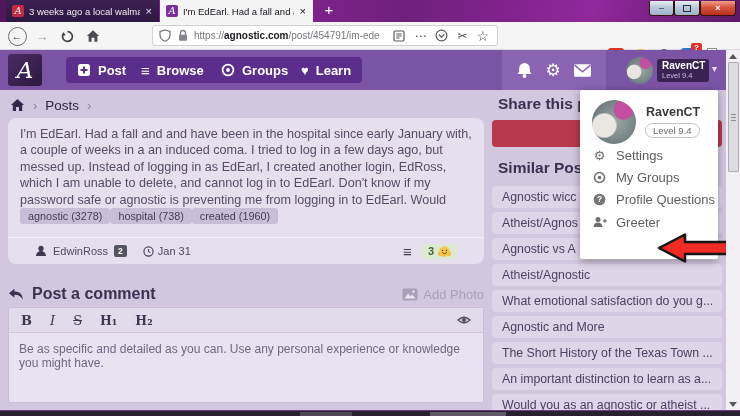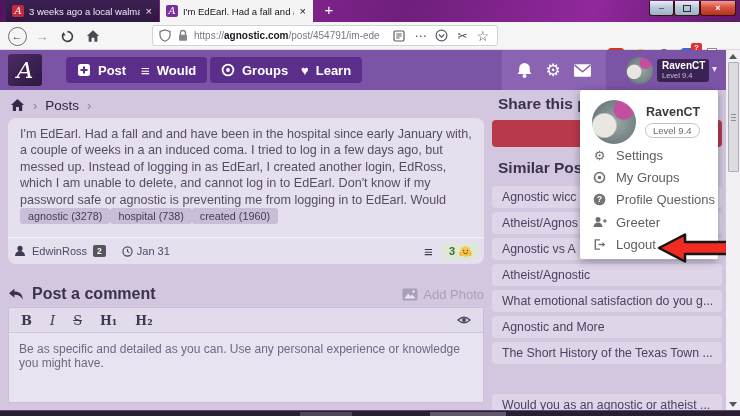--- a/index.html
+++ b/index.html
@@ -76,21 +76,21 @@
 
   .breadcrumb { position:absolute; left:10px; top:44px; height:22px; display:flex; align-items:center; gap:8px;
     font-size:13.5px; color:#2f2542; }
   .bc-sep { color:#8a7f9e; font-size:13px; }
 
   .post-card { position:absolute; left:8px; top:68px; width:476px; height:146px; background:#e6dfee; border-radius:8px; }
   .post-body { padding:8px 12px 0; font-size:12.6px; line-height:16.4px; color:#554d66; }
   .tagrow { position:absolute; left:12px; top:90px; display:flex; }
   .tag { background:#c9bed8; color:#453c58; font-size:10.8px; padding:2px 8px; border-radius:3px; }
   .authorrow { position:absolute; left:0; bottom:0; width:100%; height:27px; border-top:1px solid rgba(255,255,255,.55);
-    display:flex; align-items:center; padding:0 6px; gap:6px; font-size:11px; color:#4f4865; }
+    display:flex; align-items:center; padding:0 27px; gap:6px; font-size:11px; color:#4f4865; }
   .abadge { background:#55555e; color:#fff; font-size:8.5px; padding:1px 4px; border-radius:2px; font-weight:bold; }
   .adate { margin-left:10px; display:flex; align-items:flex-end; gap:4px; }
   .aright { margin-left:auto; display:flex; align-items:center; gap:10px; }
   .amenu { font-size:15px; color:#3f3a52; }
   .reaction { background:#dde9d2; border-radius:3px; padding:1px 6px; display:flex; align-items:center; gap:4px;
     color:#47652f; font-size:11px; font-weight:bold; }
 
   .comment-head { position:absolute; left:8px; top:235px; width:476px; display:flex; align-items:center; gap:8px; }
   .ch-title { font-size:16px; font-weight:bold; color:#3a3150; }
   .addphoto { margin-left:auto; display:flex; align-items:center; gap:5px; color:#a8a0b6; font-size:13px; }
@@ -259,21 +259,21 @@
       <div class="shbtn" style="left:66px">
         <svg width="14" height="14" viewBox="0 0 14 14">
           <rect x="1" y="1" width="12" height="12" rx="2.5" fill="#fff"></rect>
           <rect x="6" y="3.5" width="2" height="7" fill="#5b2e8c"></rect>
             <rect x="3.5" y="6" width="7" height="2" fill="#5b2e8c"></rect>
         </svg>
         <span>Post</span>
       </div>
       <div class="shbtn" style="left:130px">
         <span style="font-size:15px">≡</span>
-        <span>Would</span>
+        <span>Browse</span>
       </div>
       <div class="shbtn" style="left:210px">
         <svg width="14" height="14" viewBox="0 0 14 14">
           <circle cx="7" cy="7" r="5.4" fill="none" stroke="#fff" stroke-width="1.8"></circle>
             <circle cx="7" cy="7" r="1.9" fill="#fff"></circle>
         </svg>
         <span>Groups</span>
       </div>
       <div class="shbtn" style="left:290px">
         <span style="font-size:13px">♥</span>
@@ -377,20 +377,21 @@
     <div class="sb-title" style="top:45px">Share this post</div>
     <div class="redbtn"></div>
     <div class="sb-title" style="top:109px">Similar Posts</div>
     <div class="pill" style="top:136px">Agnostic wicc</div>
     <div class="pill" style="top:162px">Atheist/Agnos</div>
     <div class="pill" style="top:188px">Agnostic vs A</div>
     <div class="pill" style="top:214px">Atheist/Agnostic</div>
     <div class="pill" style="top:240px">What emotional satisfaction do you g...</div>
     <div class="pill" style="top:266px">Agnostic and More</div>
     <div class="pill" style="top:292px">The Short History of the Texas Town ...</div>
+    <div class="pill" style="top:318px">An important distinction to learn as a...</div>
     <div class="pill" style="top:344px">Would you as an agnostic or atheist ...</div>
 
     <div class="dropdown">
       <div class="dd-avatar"></div>
       <div class="dd-name">RavenCT</div>
       <div class="dd-level">Level 9.4</div>
       <div class="dd-menu">
         <div class="dd-item">
           <span class="dd-ico">⚙</span>
           <span>Settings</span>
@@ -417,30 +418,20 @@
           <span class="dd-ico">
             <svg width="14" height="12" viewBox="0 0 14 12">
                 <circle cx="5" cy="3.4" r="2.5" fill="#6e6e6e"></circle>
                 <path d="M0.5 11a4.5 4.5 0 0 1 9 0z" fill="#6e6e6e"></path>
                 <rect x="10.2" y="4.2" width="3.4" height="1.5" fill="#6e6e6e"></rect>
                 <rect x="11.15" y="3.25" width="1.5" height="3.4" fill="#6e6e6e"></rect>
               </svg>
           </span>
           <span>Greeter</span>
         </div>
-        <div class="dd-item">
-          <span class="dd-ico">
-            <svg width="13" height="13" viewBox="0 0 14 14">
-                <path d="M7.5 2H2.5v10h5" fill="none" stroke="#6e6e6e" stroke-width="1.5"></path>
-                <line x1="6" y1="7" x2="11" y2="7" stroke="#6e6e6e" stroke-width="1.5"></line>
-                <polygon points="10.2,4.3 13.2,7 10.2,9.7" fill="#6e6e6e"></polygon>
-              </svg>
-          </span>
-          <span>Logout</span>
-        </div>
       </div>
     </div>
 
     <svg class="bigarrow" width="82" height="34" viewBox="0 0 82 34">
       <polygon points="5,17 31,3.5 31,11 78,11 78,23 31,23 31,30.5" fill="#ef2b24" stroke="#161616" stroke-width="2.5" stroke-linejoin="round"></polygon>
     </svg>
   </div>
 
   <div class="scrollbar">
     <div class="sb-up">

